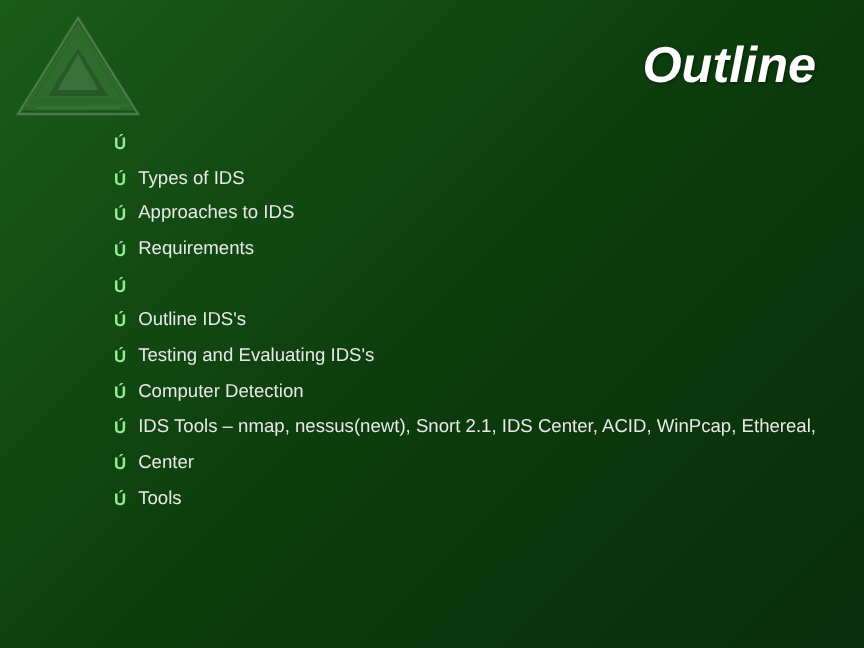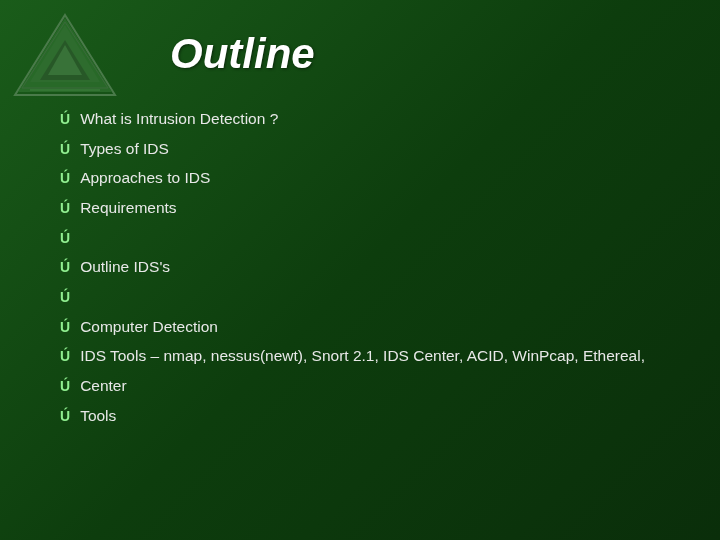--- a/index.html
+++ b/index.html
@@ -18,20 +18,21 @@
     }
 
     .slide-container {
       width: 720px;
       height: 540px;
       background: linear-gradient(135deg, #1a5c1a 0%, #0d3d0d 50%, #0a2e0a 100%);
       position: relative;
       display: flex;
       flex-direction: column;
       padding: 20px 40px 16px 40px;
+      align-items: flex-end;
     }
 
     
     .logo-container {
       position: absolute;
       top: 10px;
       left: 10px;
       width: 110px;
       height: 110px;
     }
@@ -117,21 +118,20 @@
 
   <div class="title-section">
     <h1 class="title">Outline</h1>
   </div>
 
   <div class="content-section">
     <ul class="bullet-list">
 
       <li class="bullet-item">
         <span class="bullet-marker">Ú</span>
-        <span class="bullet-text">What is Intrusion Detection ?</span>
       </li>
 
       <li class="bullet-item">
         <span class="bullet-marker">Ú</span>
         <span class="bullet-text">Types of IDS</span>
       </li>
 
       <li class="bullet-item">
         <span class="bullet-marker">Ú</span>
         <span class="bullet-text">Approaches to IDS</span>
@@ -146,20 +146,21 @@
         <span class="bullet-marker">Ú</span>
       </li>
 
       <li class="bullet-item">
         <span class="bullet-marker">Ú</span>
         <span class="bullet-text">Outline IDS's</span>
       </li>
 
       <li class="bullet-item">
         <span class="bullet-marker">Ú</span>
+        <span class="bullet-text">Testing and Evaluating IDS's</span>
       </li>
 
       <li class="bullet-item">
         <span class="bullet-marker">Ú</span>
         <span class="bullet-text">Computer Detection</span>
       </li>
 
       <li class="bullet-item">
         <span class="bullet-marker">Ú</span>
         <span class="bullet-text">IDS Tools – nmap, nessus(newt), Snort 2.1, IDS Center, ACID, WinPcap, Ethereal,</span>

